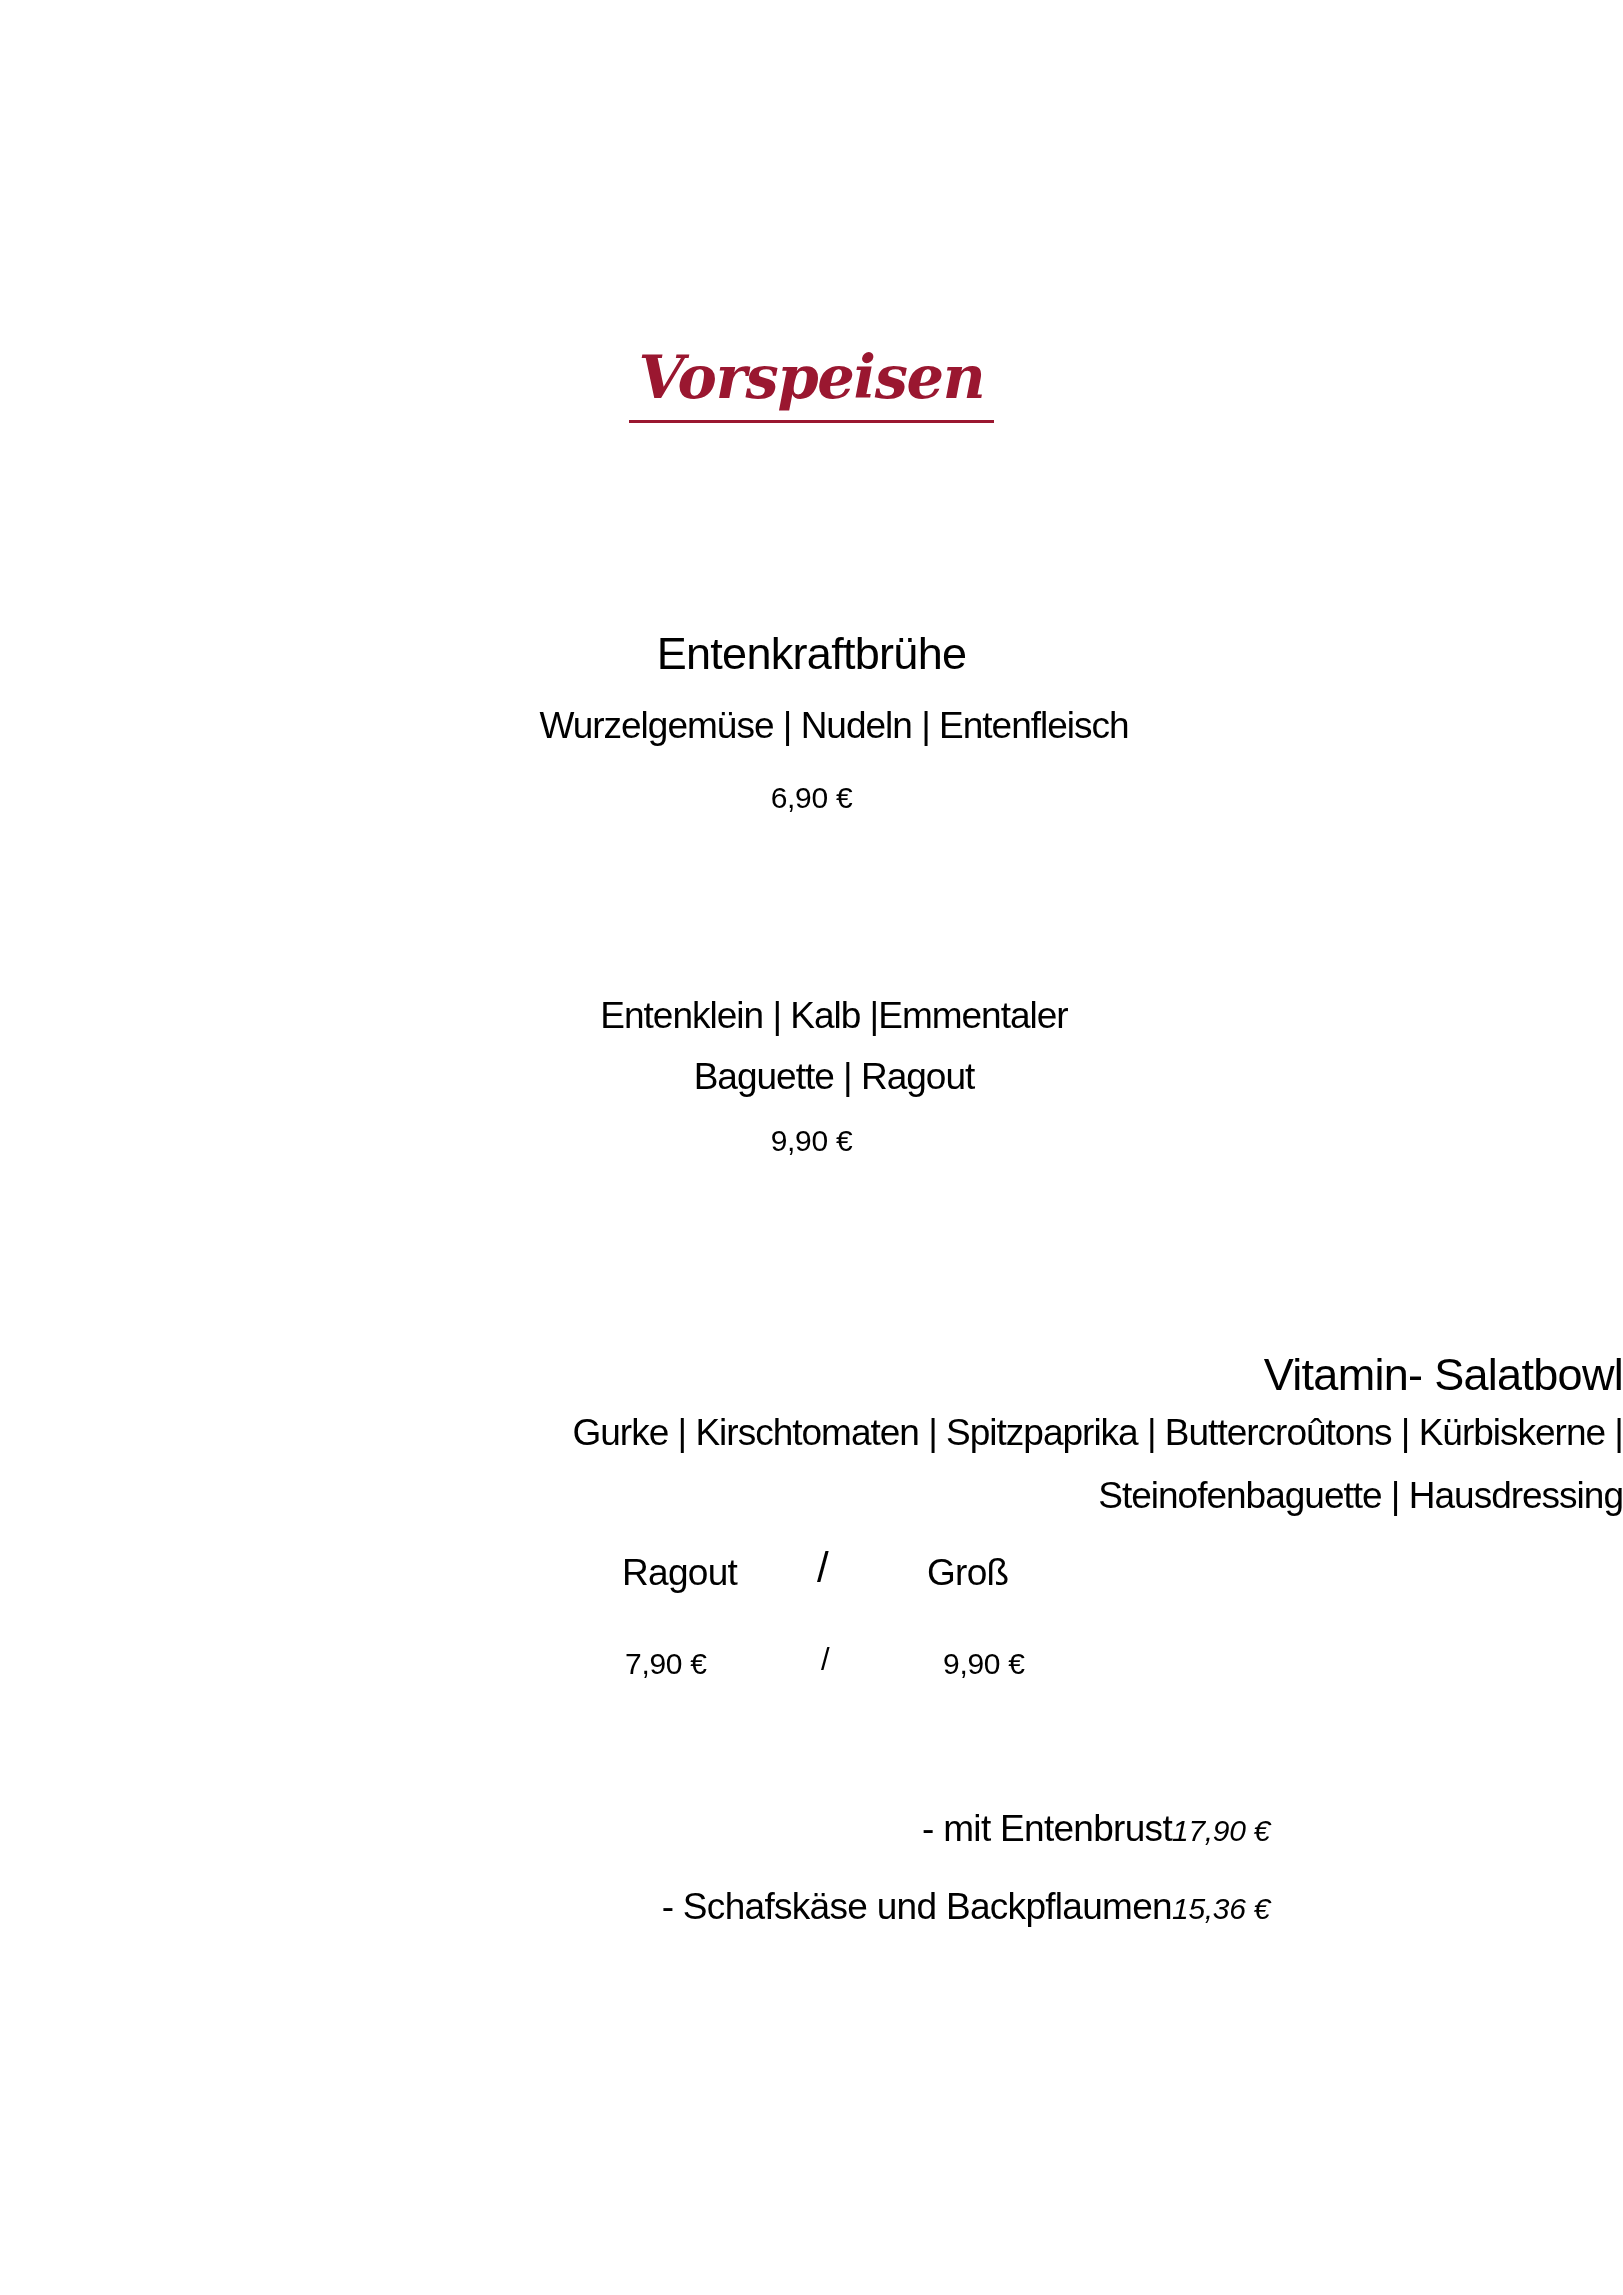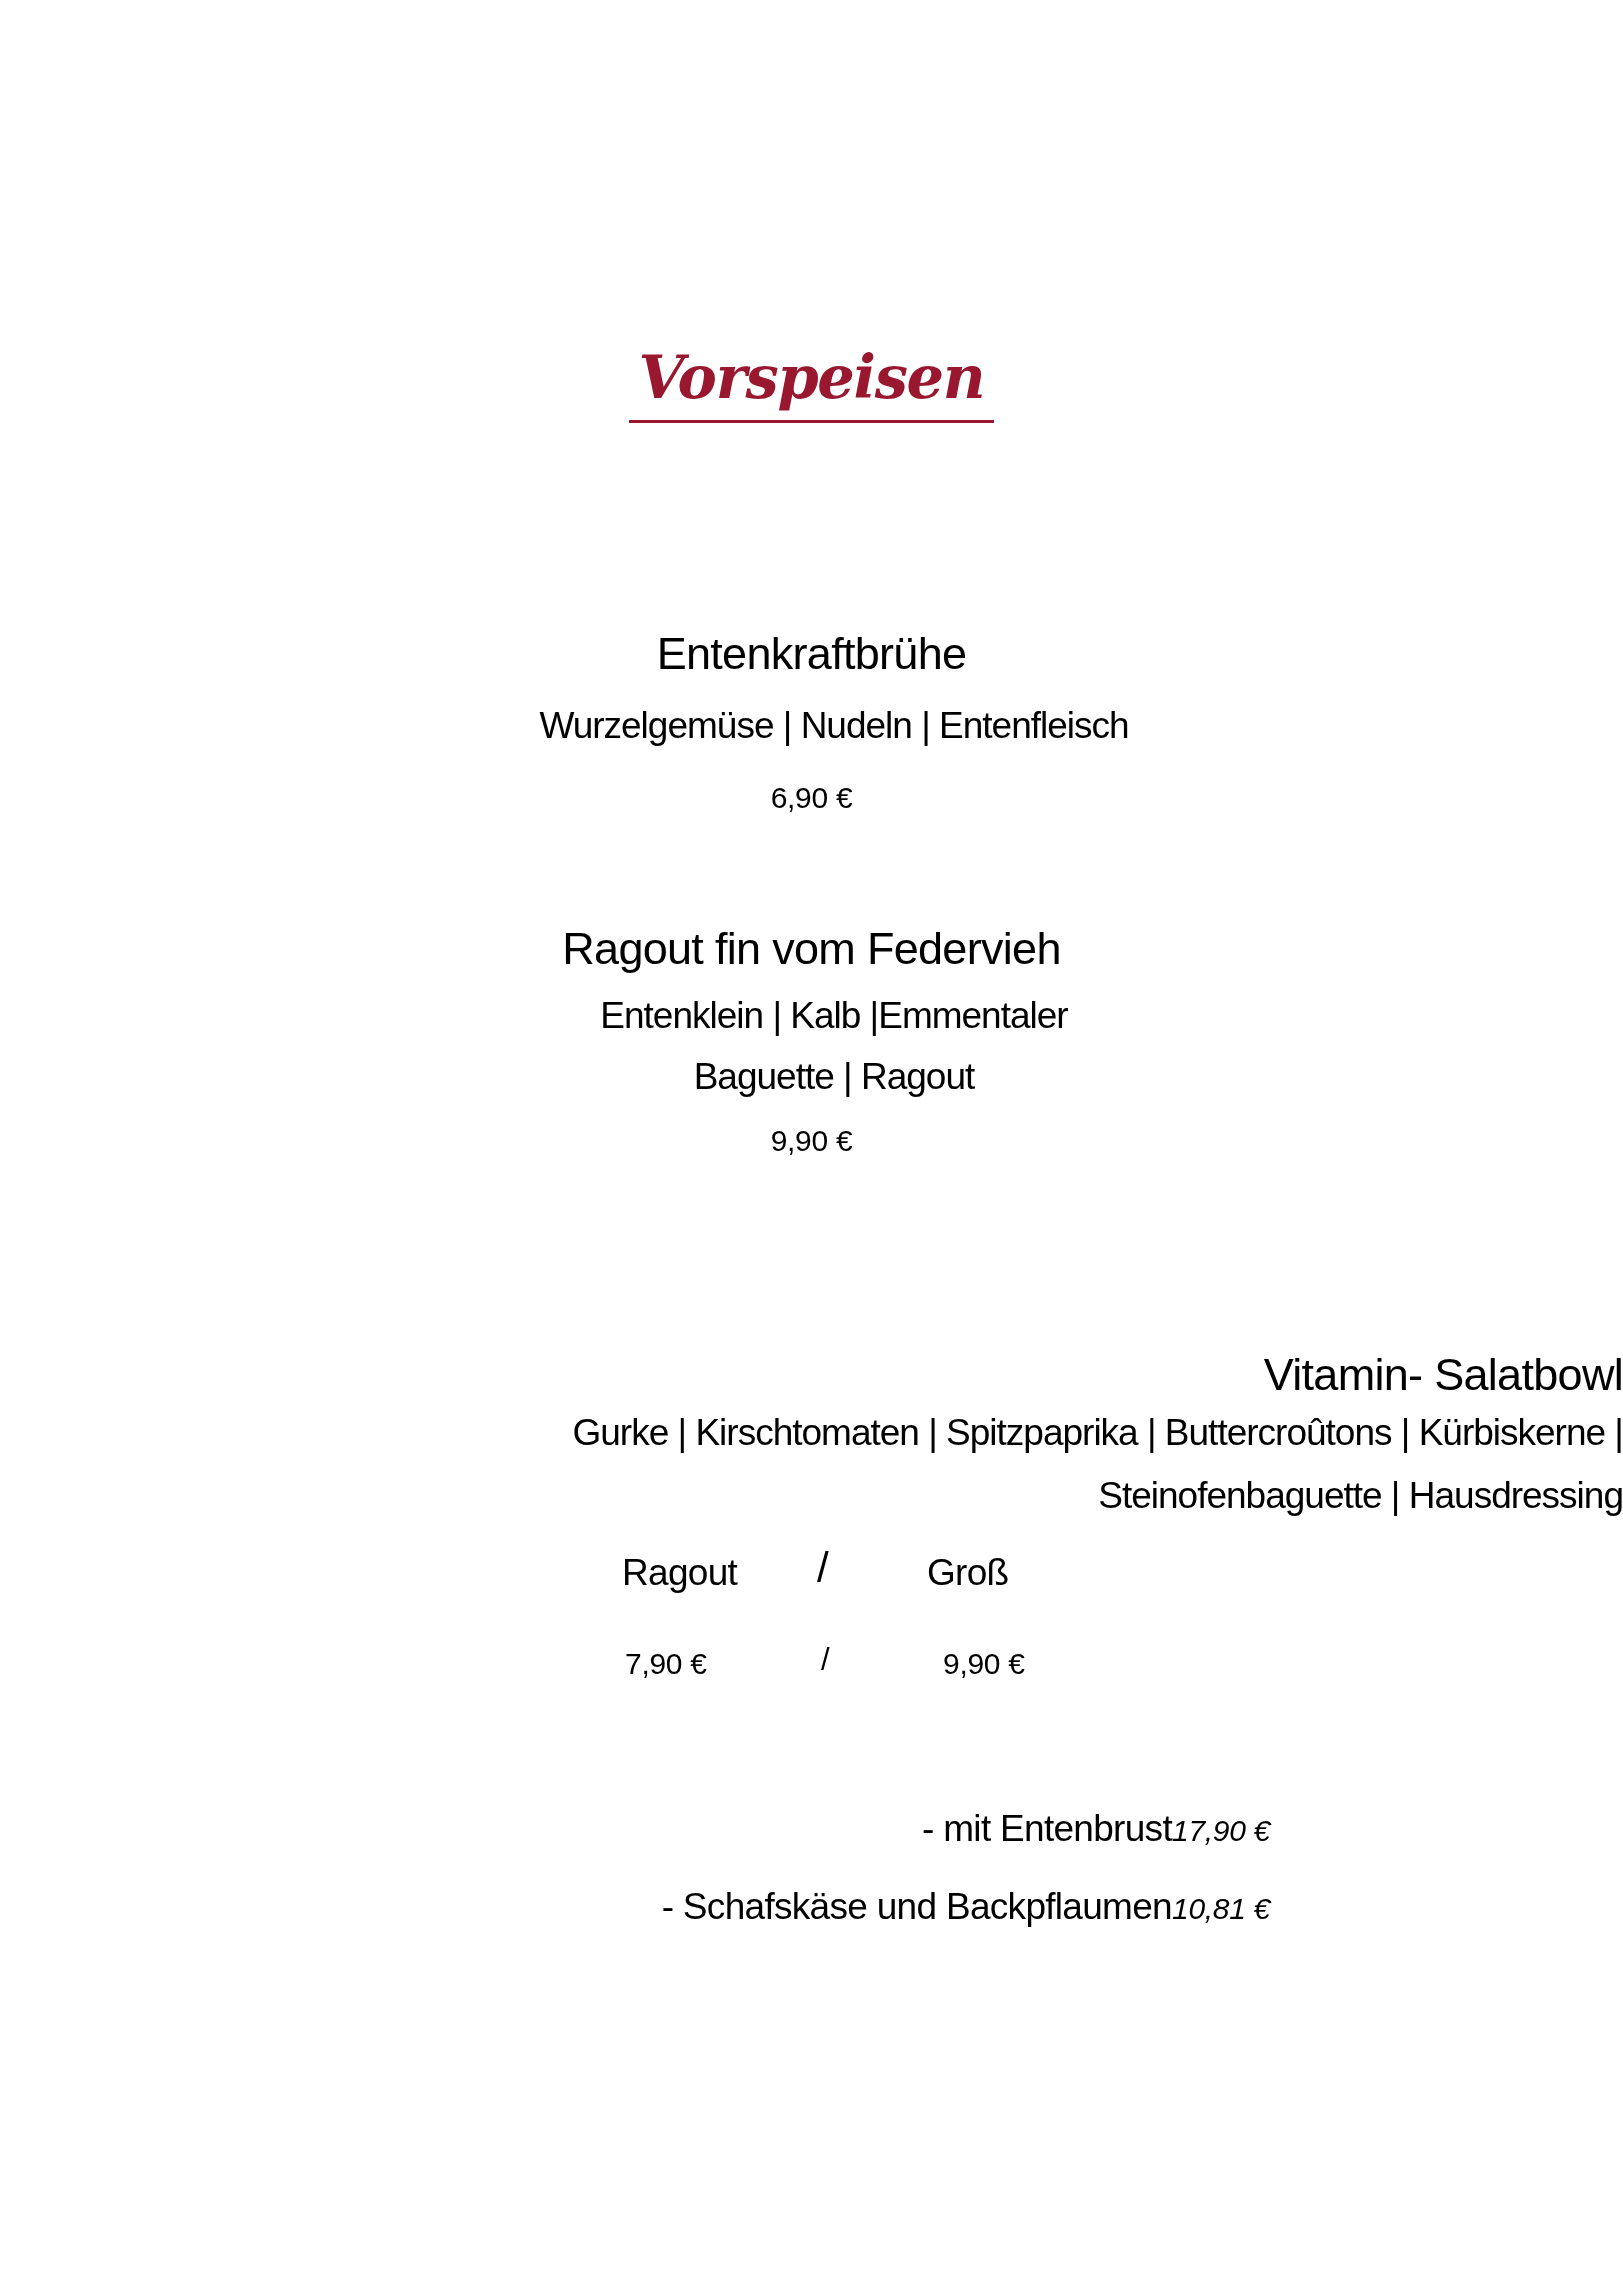--- a/index.html
+++ b/index.html
@@ -69,21 +69,20 @@
 <div class="page">
 
   <div class="title-wrap">
     <span class="title-text">Vorspeisen</span>
   </div>
 
   <div class="line dish-name" style="top:627px">Entenkraftbrühe</div>
   <div class="line dish-desc" style="top:704px">Wurzelgemüse | Nudeln | Entenfleisch</div>
   <div class="line price" style="top:780px">6,90 €</div>
 
-  <div class="line dish-name" style="top:922px">Ragout fin vom Federvieh</div>
   <div class="line dish-desc" style="top:994px">Entenklein | Kalb |Emmentaler</div>
   <div class="line dish-desc" style="top:1055px">Baguette | Ragout</div>
   <div class="line price" style="top:1123px">9,90 €</div>
 
   <div class="line dish-name shifted" style="top:1348px">Vitamin- Salatbowl</div>
   <div class="line dish-desc shifted" style="top:1411px">Gurke | Kirschtomaten | Spitzpaprika | Buttercroûtons | Kürbiskerne |</div>
   <div class="line dish-desc shifted" style="top:1474px">Steinofenbaguette | Hausdressing</div>
 
   <div class="abs size-label" style="left:622px; top:1553px">Ragout</div>
   <div class="abs size-slash" style="left:817px; top:1545px">/</div>
@@ -92,17 +91,17 @@
   <div class="abs price" style="left:625px; top:1647px">7,90 €</div>
   <div class="abs price-slash" style="left:821px; top:1643px">/</div>
   <div class="abs price" style="left:943px; top:1647px">9,90 €</div>
 
   <div class="extra-row" style="top:1808px">
     <span class="extra-label">- mit Entenbrust</span>
     <span class="extra-price">17,90 €</span>
   </div>
   <div class="extra-row" style="top:1886px">
     <span class="extra-label">- Schafskäse und Backpflaumen</span>
-    <span class="extra-price">10,81 €</span>
+    <span class="extra-price">15,36 €</span>
   </div>
 
 </div>
 
 
 </body></html>

